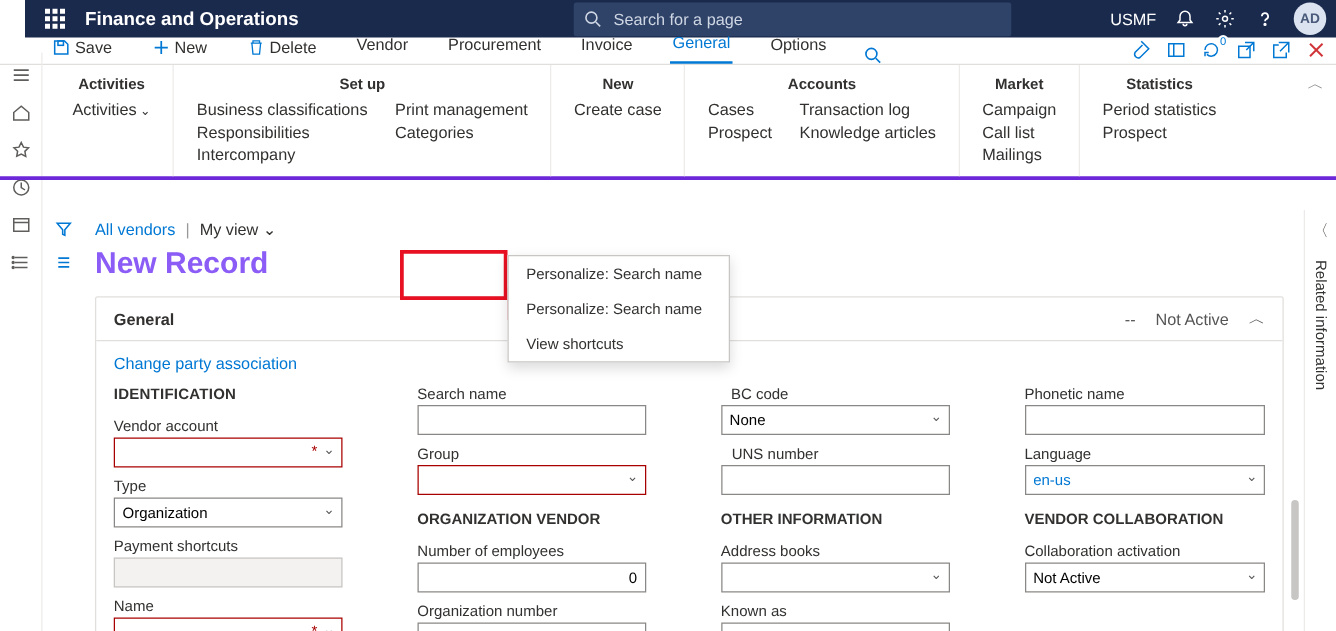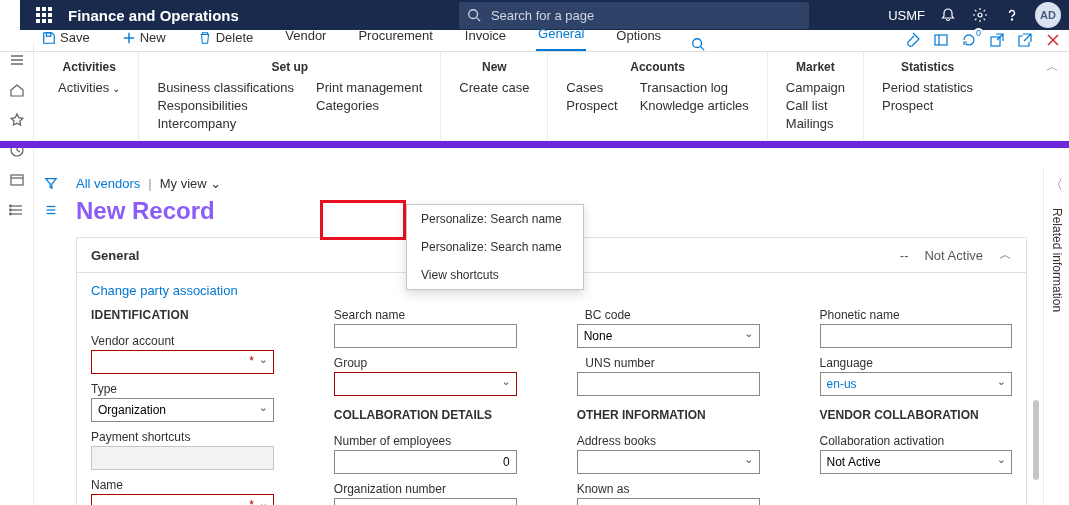--- a/index.html
+++ b/index.html
@@ -24,21 +24,21 @@
 
 .actionbar { height: 22px; border-bottom: 1px solid #e1dfdd; display: flex; align-items: flex-end; padding: 0 8px 0 40px; gap: 28px; }
 .ab-item { display: flex; align-items: center; gap: 4px; font-size: 13px; color: #323130; cursor: pointer; padding: 6px 2px; }
 .ab-icon { width: 14px; height: 14px; color: #0078d4; }
 .ab-tab { font-size: 13px; color: #323130; padding: 8px 2px; cursor: pointer; }
 .ab-tab.active { color: #0078d4; border-bottom: 2px solid #0078d4; }
 .ab-right { margin-left: auto; display: flex; gap: 12px; color: #0078d4; }
 .ab-right .ri { cursor: pointer; }
 
 
-.ribbon { display: flex; padding: 0 0 0 40px; border-bottom: 7px solid #6d28d9; position: relative; }
+.ribbon { display: flex; padding: 0 0 0 40px; border-bottom: 3px solid #6d28d9; position: relative; }
 .rgroup { padding: 8px 18px 10px 18px; border-right: 1px solid #edebe9; }
 .rgroup.noborder { border-right: none; }
 .rgroup-title { font-size: 12px; font-weight: 600; text-align: center; margin-bottom: 6px; color: #323130; }
 .rgroup-body { display: flex; gap: 22px; }
 .rcol { display: flex; flex-direction: column; gap: 3px; }
 .rlink { font-size: 13px; color: #323130; cursor: pointer; white-space: nowrap; }
 .rlink.caret::after { content: " \2304"; font-size: 10px; }
 .ribbon-collapse { position: absolute; right: 10px; top: 6px; color: #888; cursor: pointer; }
 
 
@@ -336,21 +336,21 @@
             <input class="finput ro" readonly="" style="">
             <div class="flabel">Name</div>
             <div class="sel-wrap"><input class="finput req" style=""><span class="req-star">*</span></div>
           </div>
 
           <div class="fcol">
             <div class="flabel" style="margin-top:0">Search name</div>
             <input class="finput" style="">
             <div class="flabel">Group</div>
             <div class="sel-wrap"><input class="finput req" style=""></div>
-            <div class="subgrp-title">COLLABORATION DETAILS</div>
+            <div class="subgrp-title">ORGANIZATION VENDOR</div>
             <div class="flabel">Number of employees</div>
             <input class="finput" style="text-align: right;" value="0">
             <div class="flabel">Organization number</div>
             <input class="finput" style="">
           </div>
 
           <div class="fcol">
             <div class="flabel" style="margin-top:0"><span style="visibility:hidden">A</span>BC code</div>
             <div class="sel-wrap"><input class="finput" value="None" style=""></div>
             <div class="flabel"><span style="visibility:hidden">D</span>UNS number</div>

